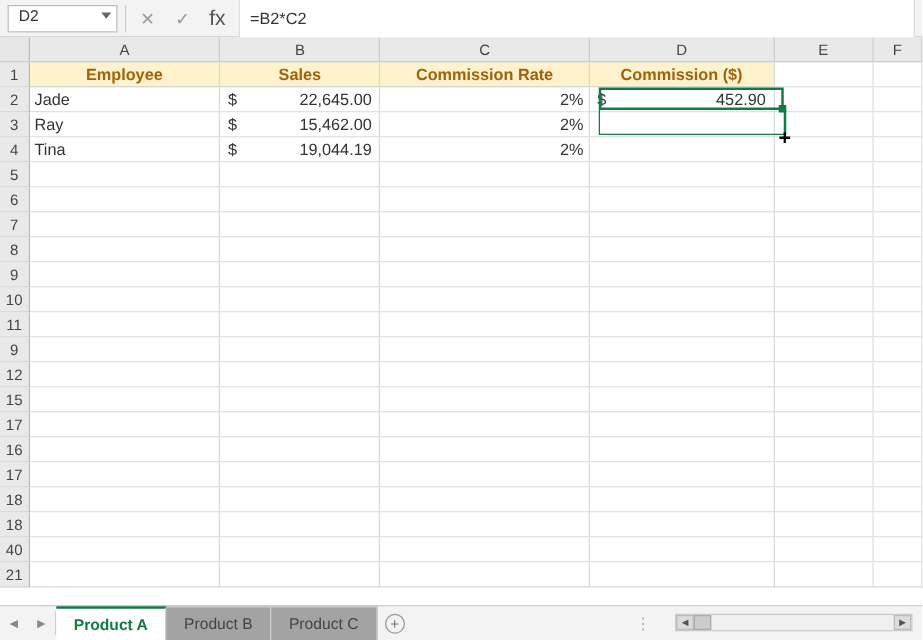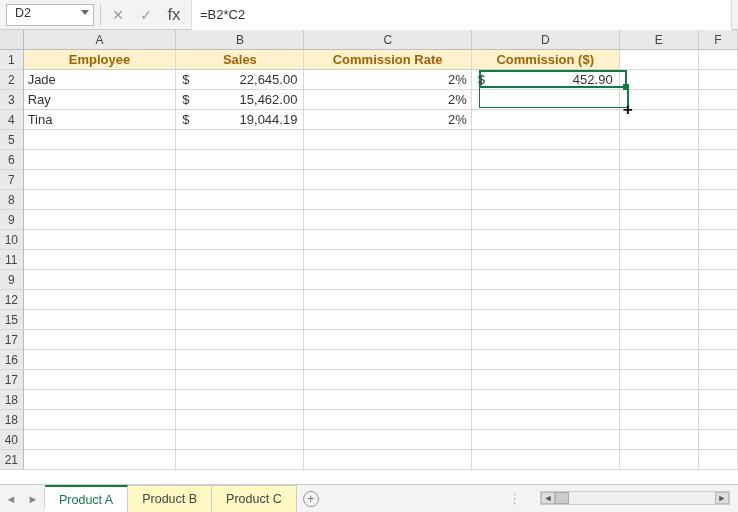--- a/index.html
+++ b/index.html
@@ -172,29 +172,29 @@
       width: 22px;
       display:flex;align-items:center;justify-content:center;
       color:#888;
       font-size:11px;
     }
     .nav-sep { width:1px; background:#ccc; margin:4px 0; }
     .tab {
       padding: 0 14px;
       display: flex; align-items: center;
       border-right: 1px solid #ccc;
-      background: #fef9c3;
+      background: #a3a3a3;
       font-size: 12.5px;
       color:#444;
       border-top: 1px solid #ccc;
     }
     .tab.active {
       background: #fff;
       border-top: 2px solid #107c41;
-      font-weight: 400;
+      font-weight: 700;
       color: #107c41;
     }
     .tab-add {
       width: 28px;
       display:flex;align-items:center;justify-content:center;
       color:#555;
     }
     .tab-add-circle {
       width:16px;height:16px;border:1px solid #999;border-radius:50%;
       display:flex;align-items:center;justify-content:center;

